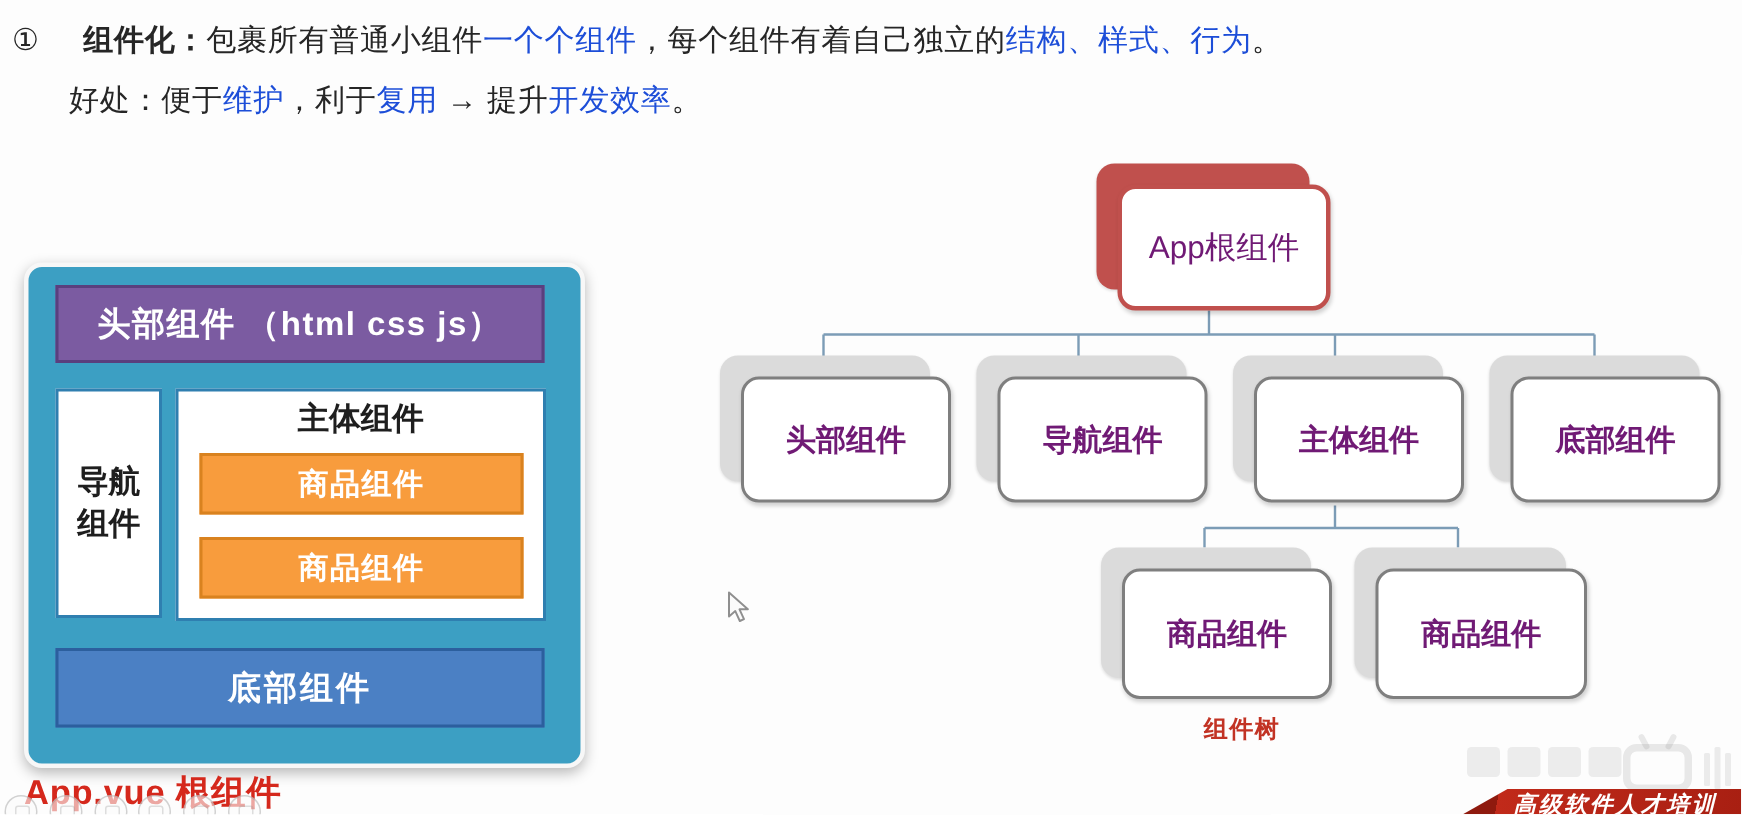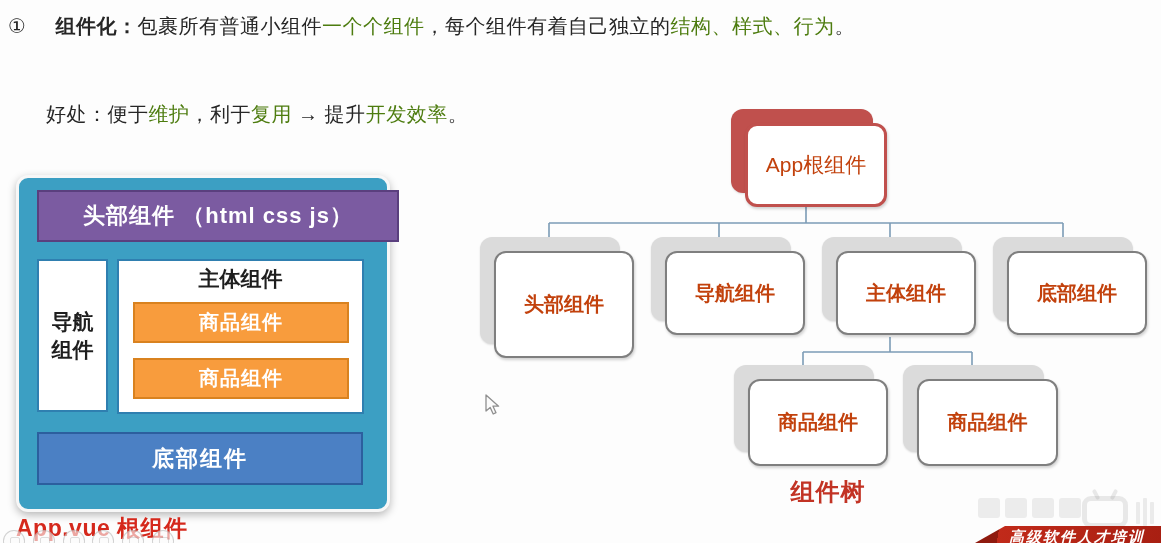--- a/index.html
+++ b/index.html
@@ -6,35 +6,35 @@
   html,body { background:#ffffff; }
   .stage {
     position:relative; width:1161px; height:543px; overflow:hidden;
     background:#fdfdfd;
     font-family:"Liberation Sans","DejaVu Sans",sans-serif;
   }
 
   
   .note { position:absolute; white-space:nowrap; font-size:20px; color:#262626; letter-spacing:.5px; }
   .note .t { font-weight:700;margin-left:24px; }
-  .note .red { color:#4d7c0f; }
+  .note .red { color:#1d4ed8; }
   .note .num { margin-right:5px; }
   #line1 { left:8px;  top:13px;  }
-  #line2 { left:46px; top:53px;margin-top:48px;  }
+  #line2 { left:46px; top:53px;  }
   #line3 { left:46px; top:93px;  }
   #line4 { left:8px;  top:133px; }
 
   
   .app-box {
     position:absolute; left:16px; top:175px; width:374px; height:337px;
     background:#3c9fc3; border:3px solid #f7f7f7; border-radius:12px;
     box-shadow:0 3px 9px rgba(0,0,0,.28);
   }
   .app-header {
-    position:absolute; left:18px; top:12px; width:362px; height:52px;
+    position:absolute; left:18px; top:12px; width:326px; height:52px;
     background:#7b5ba1; border:2px solid #5a3f7e;
     display:flex; align-items:center; justify-content:center;
     color:#fff; font-weight:700; font-size:22px; letter-spacing:1px;
   }
   .app-nav {
     position:absolute; left:18px; top:81px; width:71px; height:153px;
     background:#fff; border:2px solid #2f7fb0; padding:0 10px;
     display:flex; align-items:center; justify-content:center; text-align:center;
     font-weight:700; font-size:21px; color:#1e1e1e; line-height:1.3;
   }
@@ -66,35 +66,35 @@
   .connectors { position:absolute; left:0; top:0; pointer-events:none; }
   .tnode { position:absolute; }
   .tshadow {
     position:absolute; left:-14px; top:-14px; width:100%; height:100%;
     border-radius:12px; background:#dbdbdb; box-shadow:0 1px 2px rgba(0,0,0,.12);
   }
   .tcard {
     position:absolute; inset:0; background:#fff;
     border:2px solid #7f7f7f; border-radius:12px;
     display:flex; align-items:center; justify-content:center;
-    font-size:20px; font-weight:600; color:#c2410c;
+    font-size:20px; font-weight:600; color:#701a75;
     box-shadow:1px 2px 3px rgba(0,0,0,.18);
   }
   .tnode.root .tshadow { background:#c0504d; }
   .tnode.root .tcard   { border:3px solid #c0504d; font-weight:500; font-size:21px; }
   #root    { left:745px;  top:123px; width:142px; height:84px; }
-  #child0  { left:494px;  top:251px; width:140px; height:107px; }
+  #child0  { left:494px;  top:251px; width:140px; height:84px; }
   #child1  { left:665px;  top:251px; width:140px; height:84px; }
   #child2  { left:836px;  top:251px; width:140px; height:84px; }
   #child3  { left:1007px; top:251px; width:140px; height:84px; }
   #gchild0 { left:748px;  top:379px; width:140px; height:87px; }
   #gchild1 { left:917px;  top:379px; width:141px; height:87px; }
   .tree-caption {
     position:absolute; left:768px; top:476px; width:120px; text-align:center;
-    color:#c23324; font-weight:700; font-size:24px; letter-spacing:1px;
+    color:#c23324; font-weight:700; font-size:16px; letter-spacing:1px;
   }
 
   
   .cursor { position:absolute; left:483px; top:393px; }
 
   
   .tool-circle {
     position:absolute; top:530px; width:22px; height:22px; border-radius:50%;
     border:1.5px solid rgba(140,140,140,.38); background:rgba(252,252,252,.6);
   }

